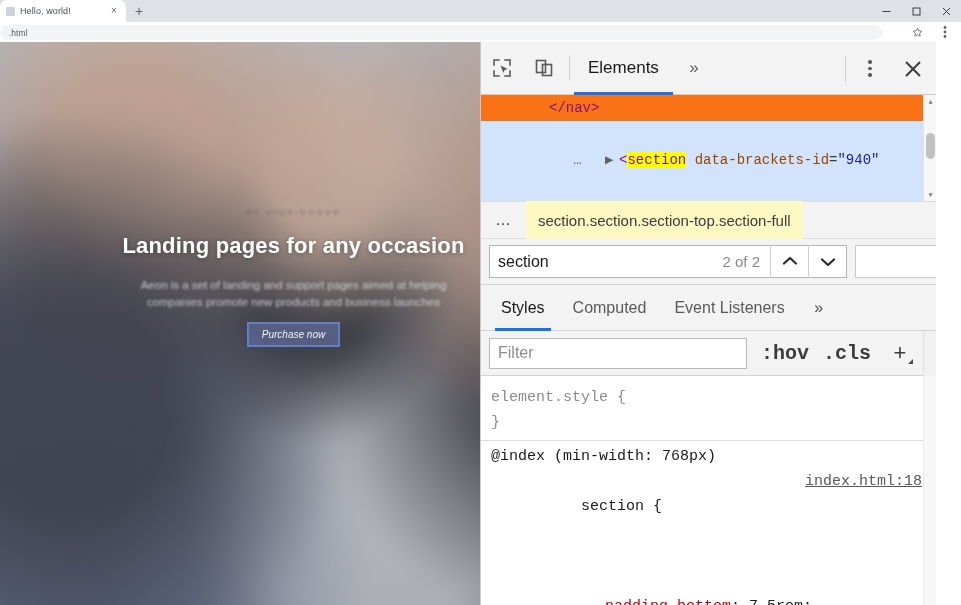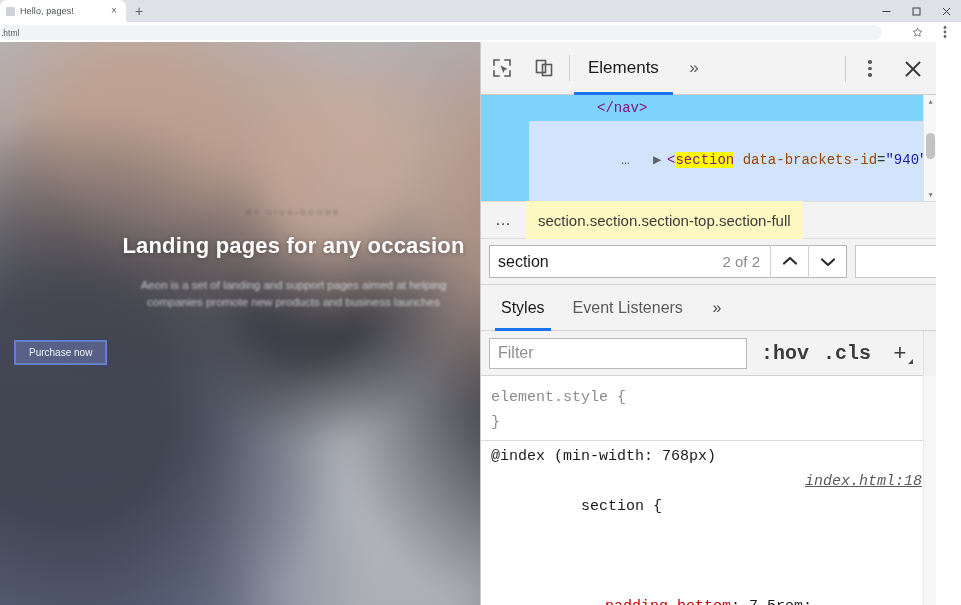--- a/index.html
+++ b/index.html
@@ -59,21 +59,21 @@
   }
   .omnibar {
     position: absolute; top: 22px; left: 0; right: 0; height: 20px;
     background: #ffffff;
     display: flex; align-items: center;
   }
   .omni-field {
     position: absolute; left: 0; top: 3px; height: 15px; width: 882px;
     background: #f1f3f4; border-radius: 8px;
     display: flex; align-items: center;
-    padding-left: 0px;
+    padding-left: 8px;
   }
   .omni-url {
     font-size: 8.5px; color: #5a6066;
     font-family: "Liberation Sans", sans-serif;
     padding-left: 1px;
   }
   .omni-star, .omni-menu {
     position: absolute; top: 0; height: 20px; width: 20px;
     display: flex; align-items: center; justify-content: center;
     color: #5f6368;
@@ -144,21 +144,21 @@
     filter: blur(0.35px);
   }
   .hero-sub {
     margin-top: 16px;
     font-size: 11.5px; line-height: 1.55;
     color: rgba(236,238,242,0.72);
     filter: blur(1.3px);
     max-width: 330px; margin-left: auto; margin-right: auto;
   }
   .hero-cta-wrap {
-    margin-top: 28px; display: flex; justify-content: flex-start;
+    margin-top: 10px; display: flex; justify-content: center; font-style: italic;
   }
   .hero-cta {
     position: relative;
     display: inline-block;
     padding: 6px 14px;
     font-size: 10px; color: #f0f1f4;
     background: rgba(104,118,176,0.55);
     border: 1px solid rgba(96,130,220,0.95);
     box-shadow: inset 0 0 0 1px rgba(120,160,240,0.5);
     filter: blur(0.5px);
@@ -220,23 +220,23 @@
     width: 46px; height: 53px;
     display: flex; align-items: center; justify-content: center;
     color: #3b3b3b;
   }
 
   
   .dom-pane {
     position: relative;
     flex: 0 0 106px; height: 106px;
     overflow: hidden;
-    background: #7dd3fc;
+    background: #f97316;
     font-family: "Liberation Mono", monospace;
-    font-size: 14px; line-height: 26px; padding-left: 48px;
+    font-size: 14px; line-height: 26px;
   }
   .dom-line { white-space: nowrap; padding-left: 14px; }
   .dom-line.plain { color: #881280; }
   .dom-sel {
     background: #d2e3fc;
     padding-left: 0;
   }
   .dom-sel .row { display: block; white-space: pre; }
   .dom-ellipsis {
     display: inline-block; width: 26px; text-align: center;
@@ -393,38 +393,37 @@
   .rline { white-space: pre; padding-left: 10px; position: relative; }
   .sel-name { color: #1a1a1a; }
   .sel-gray { color: #8c8c8c; }
   .media-q { color: #1a1a1a; }
   .prop { color: #c80000; }
   .val { color: #1a1a1a; }
   .src-link {
     position: absolute; right: 14px; top: 0;
     color: #5a5a5a; text-decoration: underline;
     font-size: 15px;
-    font-style: italic;
   }
   .rules-scroll {
     position: absolute; right: 0; top: 0; width: 13px; height: 100%;
     background: #f7f7f7; border-left: 1px solid #e8e8e8;
   }
 </style>
 </head>
 <body>
 
 <div id="app">
 
   <div class="browser-chrome">
 
     <div class="tabstrip">
       <div class="tab">
         <span class="tab-favicon"></span>
-        <span class="tab-title">Hello, pages!</span>
+        <span class="tab-title">Hello, world!</span>
         <span class="tab-close">×</span>
       </div>
       <div class="tab-new">+</div>
     </div>
 
     <div class="win-controls">
       <div class="win-btn">
         <svg width="11" height="11" viewBox="0 0 11 11">
           <line x1="1.5" y1="5.5" x2="9.5" y2="5.5" stroke="#3c4043" stroke-width="1"></line>
         </svg>
@@ -559,20 +558,21 @@
           <svg width="16" height="11" viewBox="0 0 16 11">
             <path d="M2 3.5L8 9l6-5.5" fill="none" stroke="#2b2b2b" stroke-width="2.2" stroke-linecap="round" stroke-linejoin="round"></path>
           </svg>
         </span>
       </div>
       <div class="search-after"></div>
     </div>
 
     <div class="styles-tabs">
       <div class="stab active">Styles</div>
+      <div class="stab">Computed</div>
       <div class="stab">Event Listeners</div>
       <div class="stab-more">»</div>
     </div>
 
     <div class="filter-row">
       <div class="filter-input" title="Filter">Filter</div>
       <div class="toggle-pill">:hov</div>
       <div class="toggle-pill">.cls</div>
       <div class="plus-btn">+</div>
       <div class="filter-scroll"></div>

